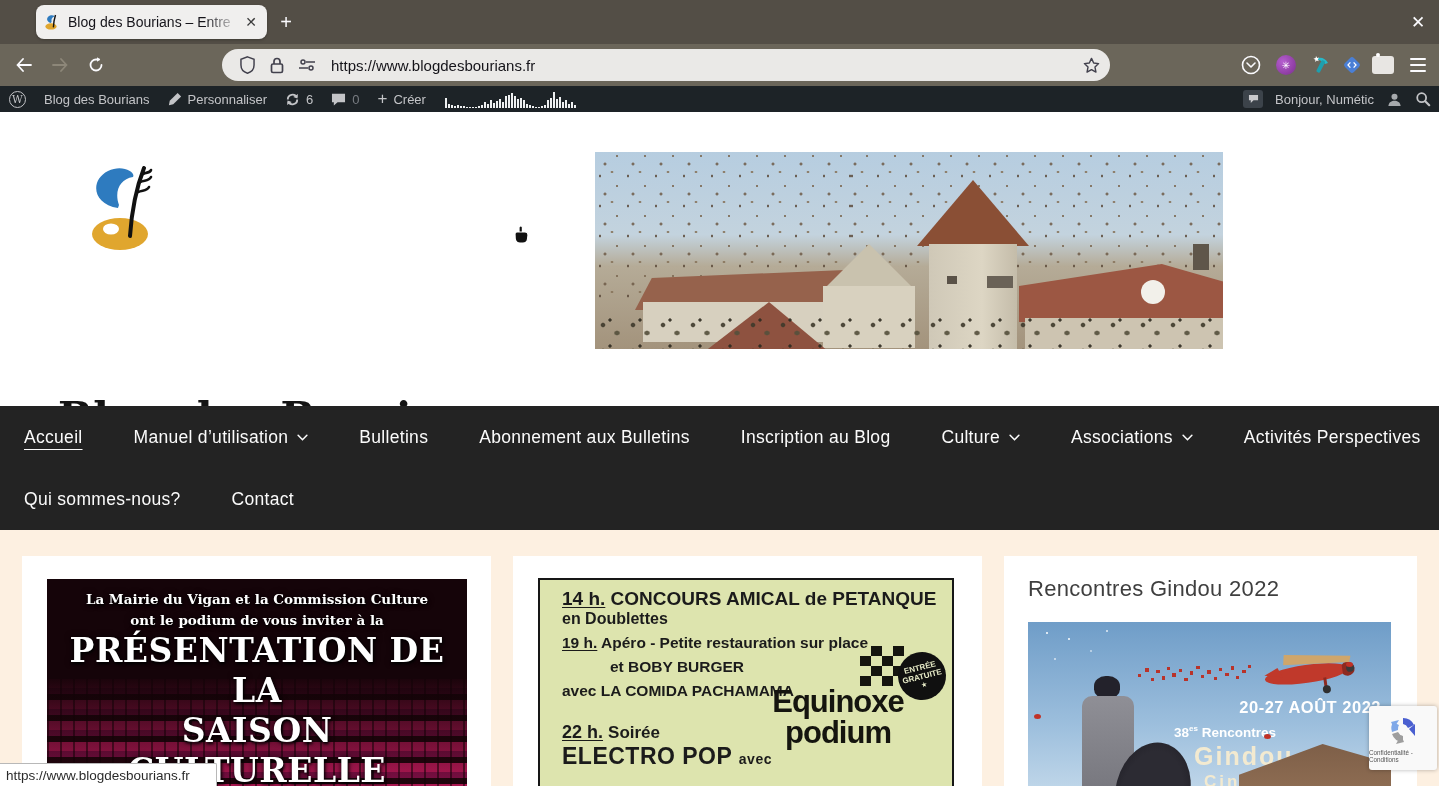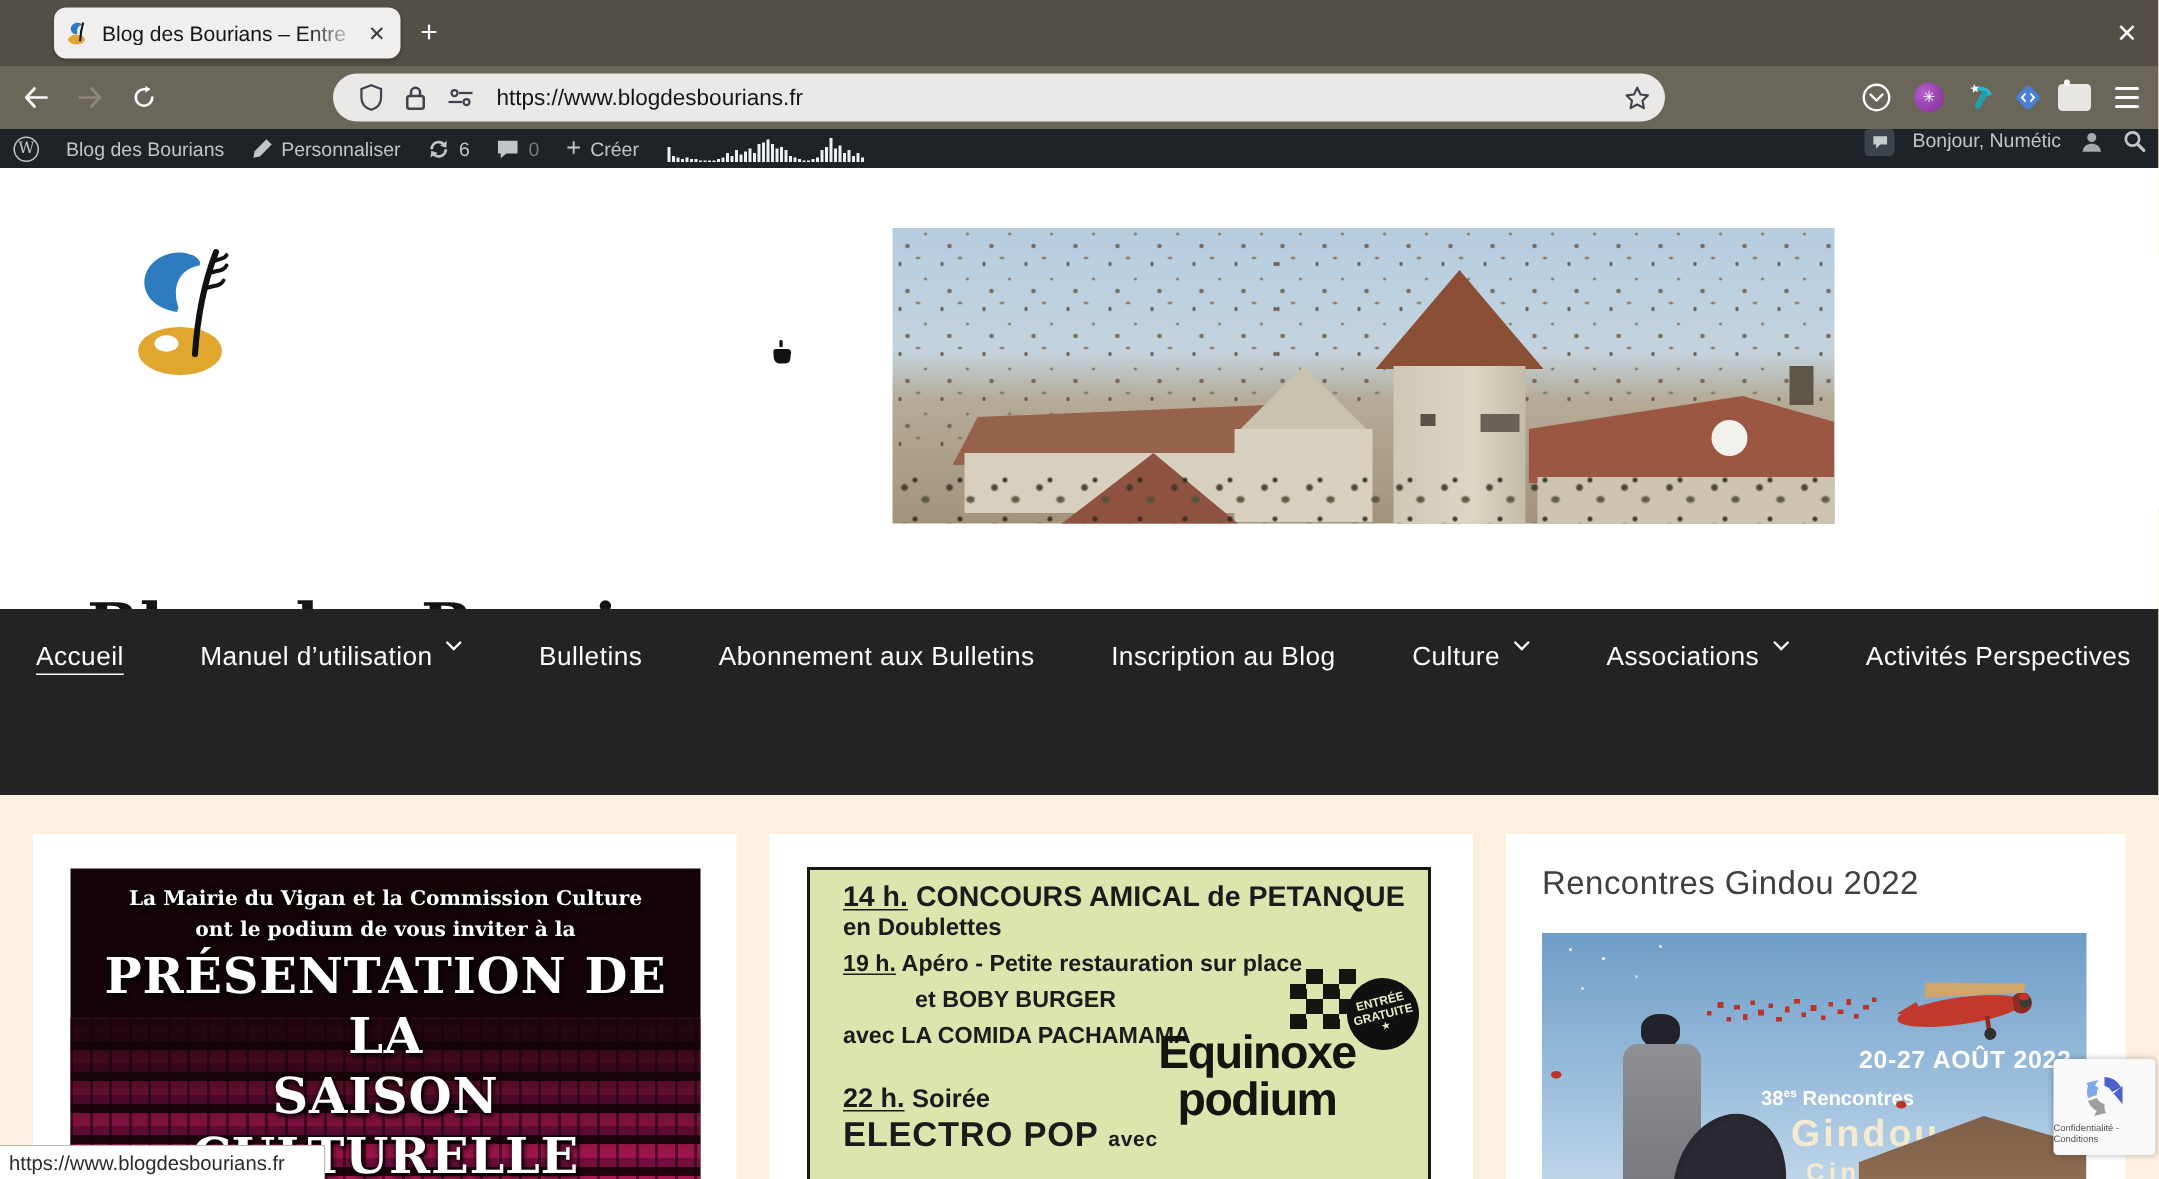--- a/index.html
+++ b/index.html
@@ -42,21 +42,21 @@
 
   
   .adminbar{position:absolute;top:86px;left:0;width:1439px;height:26px;background:#1d2327;
        color:#c3c4c7;font-size:13px;display:flex;align-items:center;}
   .ab-item{display:flex;align-items:center;gap:6px;padding:0 9px;height:26px;white-space:nowrap;}
   .ab-count-dim{color:#787c82;}
   .wp-circle{width:17px;height:17px;border:1.6px solid #c3c4c7;border-radius:50%;display:flex;align-items:center;
        justify-content:center;font-family:"DejaVu Serif",serif;font-size:10.5px;color:#c3c4c7;box-sizing:border-box;}
   .sparkline{display:flex;align-items:flex-end;gap:1px;height:18px;margin-left:10px;}
   .spbar{width:2px;background:#eef0f1;}
-  .ab-right{position:absolute;right:8px;top:0;height:26px;display:flex;gap:12px;}
+  .ab-right{position:absolute;right:8px;top:0;height:26px;display:flex;align-items:center;gap:12px;}
   .bubble-box{width:20px;height:18px;background:#3c434a;border-radius:3px;display:flex;align-items:center;justify-content:center;}
 
   
   .siteheader{position:absolute;top:112px;left:0;width:1439px;height:294px;background:#ffffff;}
   .site-title{position:absolute;left:58px;top:281px;font-family:"DejaVu Serif",serif;font-weight:700;
        font-size:41px;color:#141414;letter-spacing:.5px;}
   .site-tagline{position:absolute;left:64px;top:333px;font-family:"DejaVu Serif",serif;font-weight:700;
        font-size:19px;color:#181818;}
   .headerphoto{position:absolute;left:595px;top:40px;width:628px;height:197px;overflow:hidden;
        background:linear-gradient(180deg,#b6cde0 0%,#c3d3de 42%,#b5ab97 58%,#a3937c 100%);}
@@ -70,21 +70,21 @@
   .bushes{position:absolute;left:0;bottom:0;width:100%;height:34px;opacity:.9;
        background-image:radial-gradient(4px 4px at 8px 10px,#3f3a2c 40%,transparent 70%),
                         radial-gradient(5px 4px at 22px 18px,#55503c 40%,transparent 70%),
                         radial-gradient(3px 3px at 15px 5px,#2e2a20 40%,transparent 70%);
        background-size:30px 26px;}
 
   
   .mainnav{position:absolute;top:406px;left:0;width:1439px;height:124px;background:#232323;}
   .nav-row{position:absolute;left:0;width:100%;height:62px;display:flex;align-items:center;gap:51px;padding-left:24px;box-sizing:border-box;}
   .nav-row.r2{top:62px;}
-  .nav-link{color:#fbfbfb;font-size:17.5px;letter-spacing:.3px;display:flex;gap:9px;white-space:nowrap;}
+  .nav-link{color:#fbfbfb;font-size:17.5px;letter-spacing:.3px;display:flex;align-items:center;gap:9px;white-space:nowrap;}
   .nav-link.current span{text-decoration:underline;text-underline-offset:6px;text-decoration-thickness:1px;}
 
   
   .content{position:absolute;top:530px;left:0;width:1439px;height:256px;background:#fdf0e1;}
   .card{position:absolute;top:26px;background:#fff;overflow:hidden;}
   .card1{left:22px;width:469px;height:300px;}
   .card2{left:513px;width:469px;height:300px;}
   .card3{left:1004px;width:413px;height:300px;}
 
   
@@ -410,20 +410,28 @@
     <a class="nav-link">
         <span>Associations</span>
       <svg width="11" height="7" viewBox="0 0 12 8">
           <path d="M1 1.5 L6 6.5 L11 1.5" stroke="#fbfbfb" stroke-width="1.8" fill="none" stroke-linecap="round"></path>
         </svg>
       </a>
     <a class="nav-link">
         <span>Activités Perspectives</span>
       </a>
   </div>
+  <div class="nav-row r2">
+    <a class="nav-link">
+        <span>Qui sommes-nous?</span>
+      </a>
+    <a class="nav-link">
+        <span>Contact</span>
+      </a>
+  </div>
 </div>
 
 <div class="content">
 
   <div class="card card1">
     <div class="poster1">
       <div class="seats"></div>
       <div class="p1text">
         <div class="p1-s">La Mairie du Vigan et la Commission Culture</div>
         <div class="p1-s">ont le podium de vous inviter à la</div>

